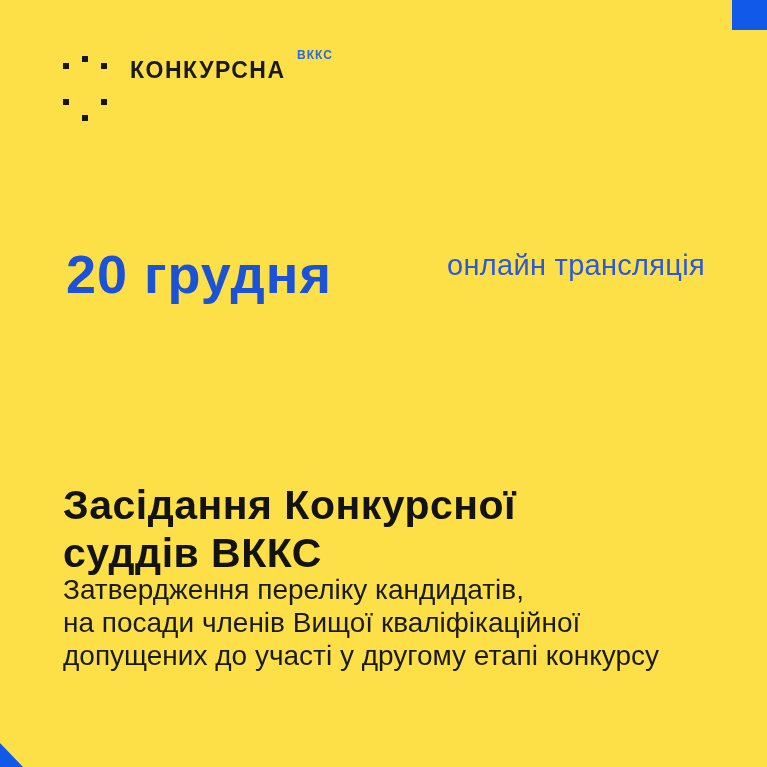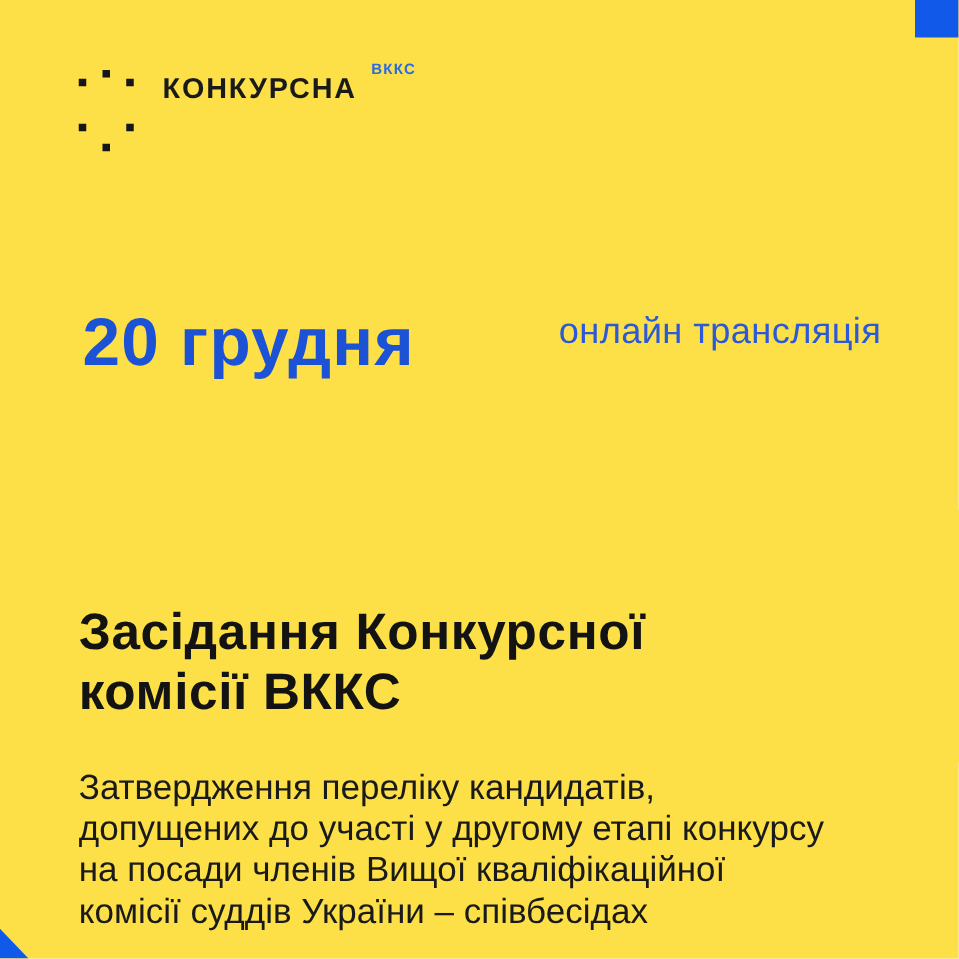--- a/index.html
+++ b/index.html
@@ -102,21 +102,20 @@
 
   
   .description {
     position: absolute;
     left: 63px; top: 573px;
     width: 670px;
     font-size: 28px;
     font-weight: 400;
     line-height: 33px;
     color: #1a1a1a;
-    margin-top: 40px;
   }
 </style>
 </head>
 <body>
 
 <div class="card">
 
   <div class="corner-square"></div>
   <div class="corner-triangle"></div>
 
@@ -135,23 +134,22 @@
   <div class="logo-sup">ВККС</div>
 
   <div class="datetime">
     <div>20 грудня</div>
   </div>
 
   <div class="stream">онлайн трансляція</div>
 
   <div class="title">
     <div>Засідання Конкурсної</div>
-    <div>комісії ВККС</div>
+    <div>суддів ВККС</div>
   </div>
 
   <div class="description">
     <div>Затвердження переліку кандидатів,</div>
+    <div>на посади членів Вищої кваліфікаційної</div>
     <div>допущених до участі у другому етапі конкурсу</div>
-    <div>на посади членів Вищої кваліфікаційної</div>
-    <div>комісії суддів України – співбесідах</div>
   </div>
 
 </div>
 
 </body></html>

